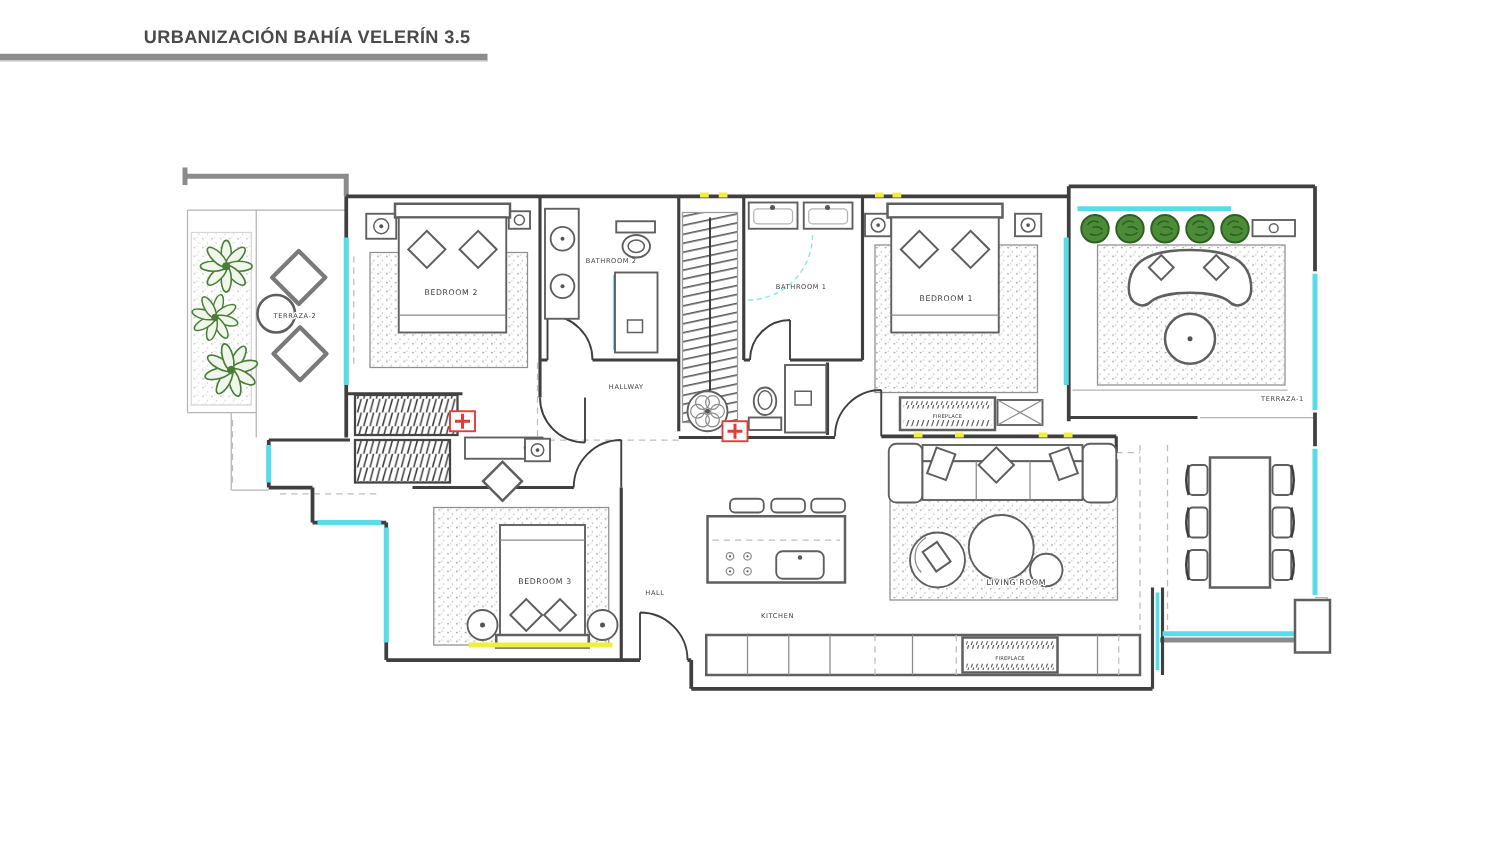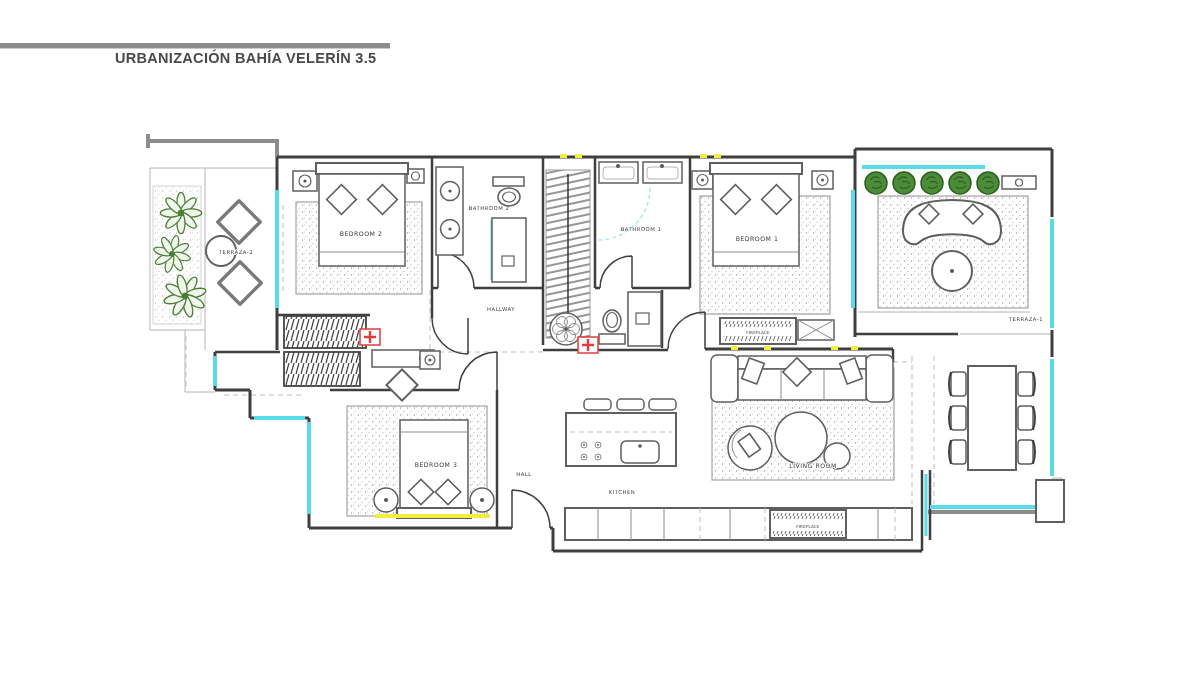--- a/index.html
+++ b/index.html
@@ -1,20 +1,20 @@
 <!DOCTYPE html>
 <html style="--title: #4a4a4a; --bar: #8c8c8c; --wall: #3f3f3f; --glass: #59dcea; --accent_yellow: #f1ee3e; --cross_red: #e23b3b; --plant: #4a7d35; --bush: #4c8c39;"><head>
 <meta charset="utf-8">
 <style>
   html,body{margin:0;padding:0;background:#ffffff;width:1200px;height:685px;overflow:hidden;}
   #stage{position:relative;width:1200px;height:685px;background:#fff;font-family:"Liberation Sans",sans-serif;}
   .hdr-title{
     position:absolute;left:115px;top:22px;width:400px;
     font-size:14.5px;font-weight:700;color:var(--title,#4a4a4a);
-    letter-spacing:.3px;font-family:"Liberation Sans",sans-serif;margin-top:28px;
+    letter-spacing:.3px;font-family:"Liberation Sans",sans-serif;
   }
   .hdr-bar{
     position:absolute;left:0;top:43px;width:390px;height:5px;
     background:var(--bar,#8c8c8c);border-bottom:1px solid #c9c9c9;
   }
   svg{position:absolute;left:0;top:0;}
   
   .wD{stroke:var(--wall,#3f3f3f);fill:none;stroke-linecap:butt;}
   .w3{stroke-width:3;} .w25{stroke-width:2.5;} .w15{stroke-width:1.5;}
   .wG{stroke:var(--bar,#8c8c8c);fill:none;stroke-width:4;}

